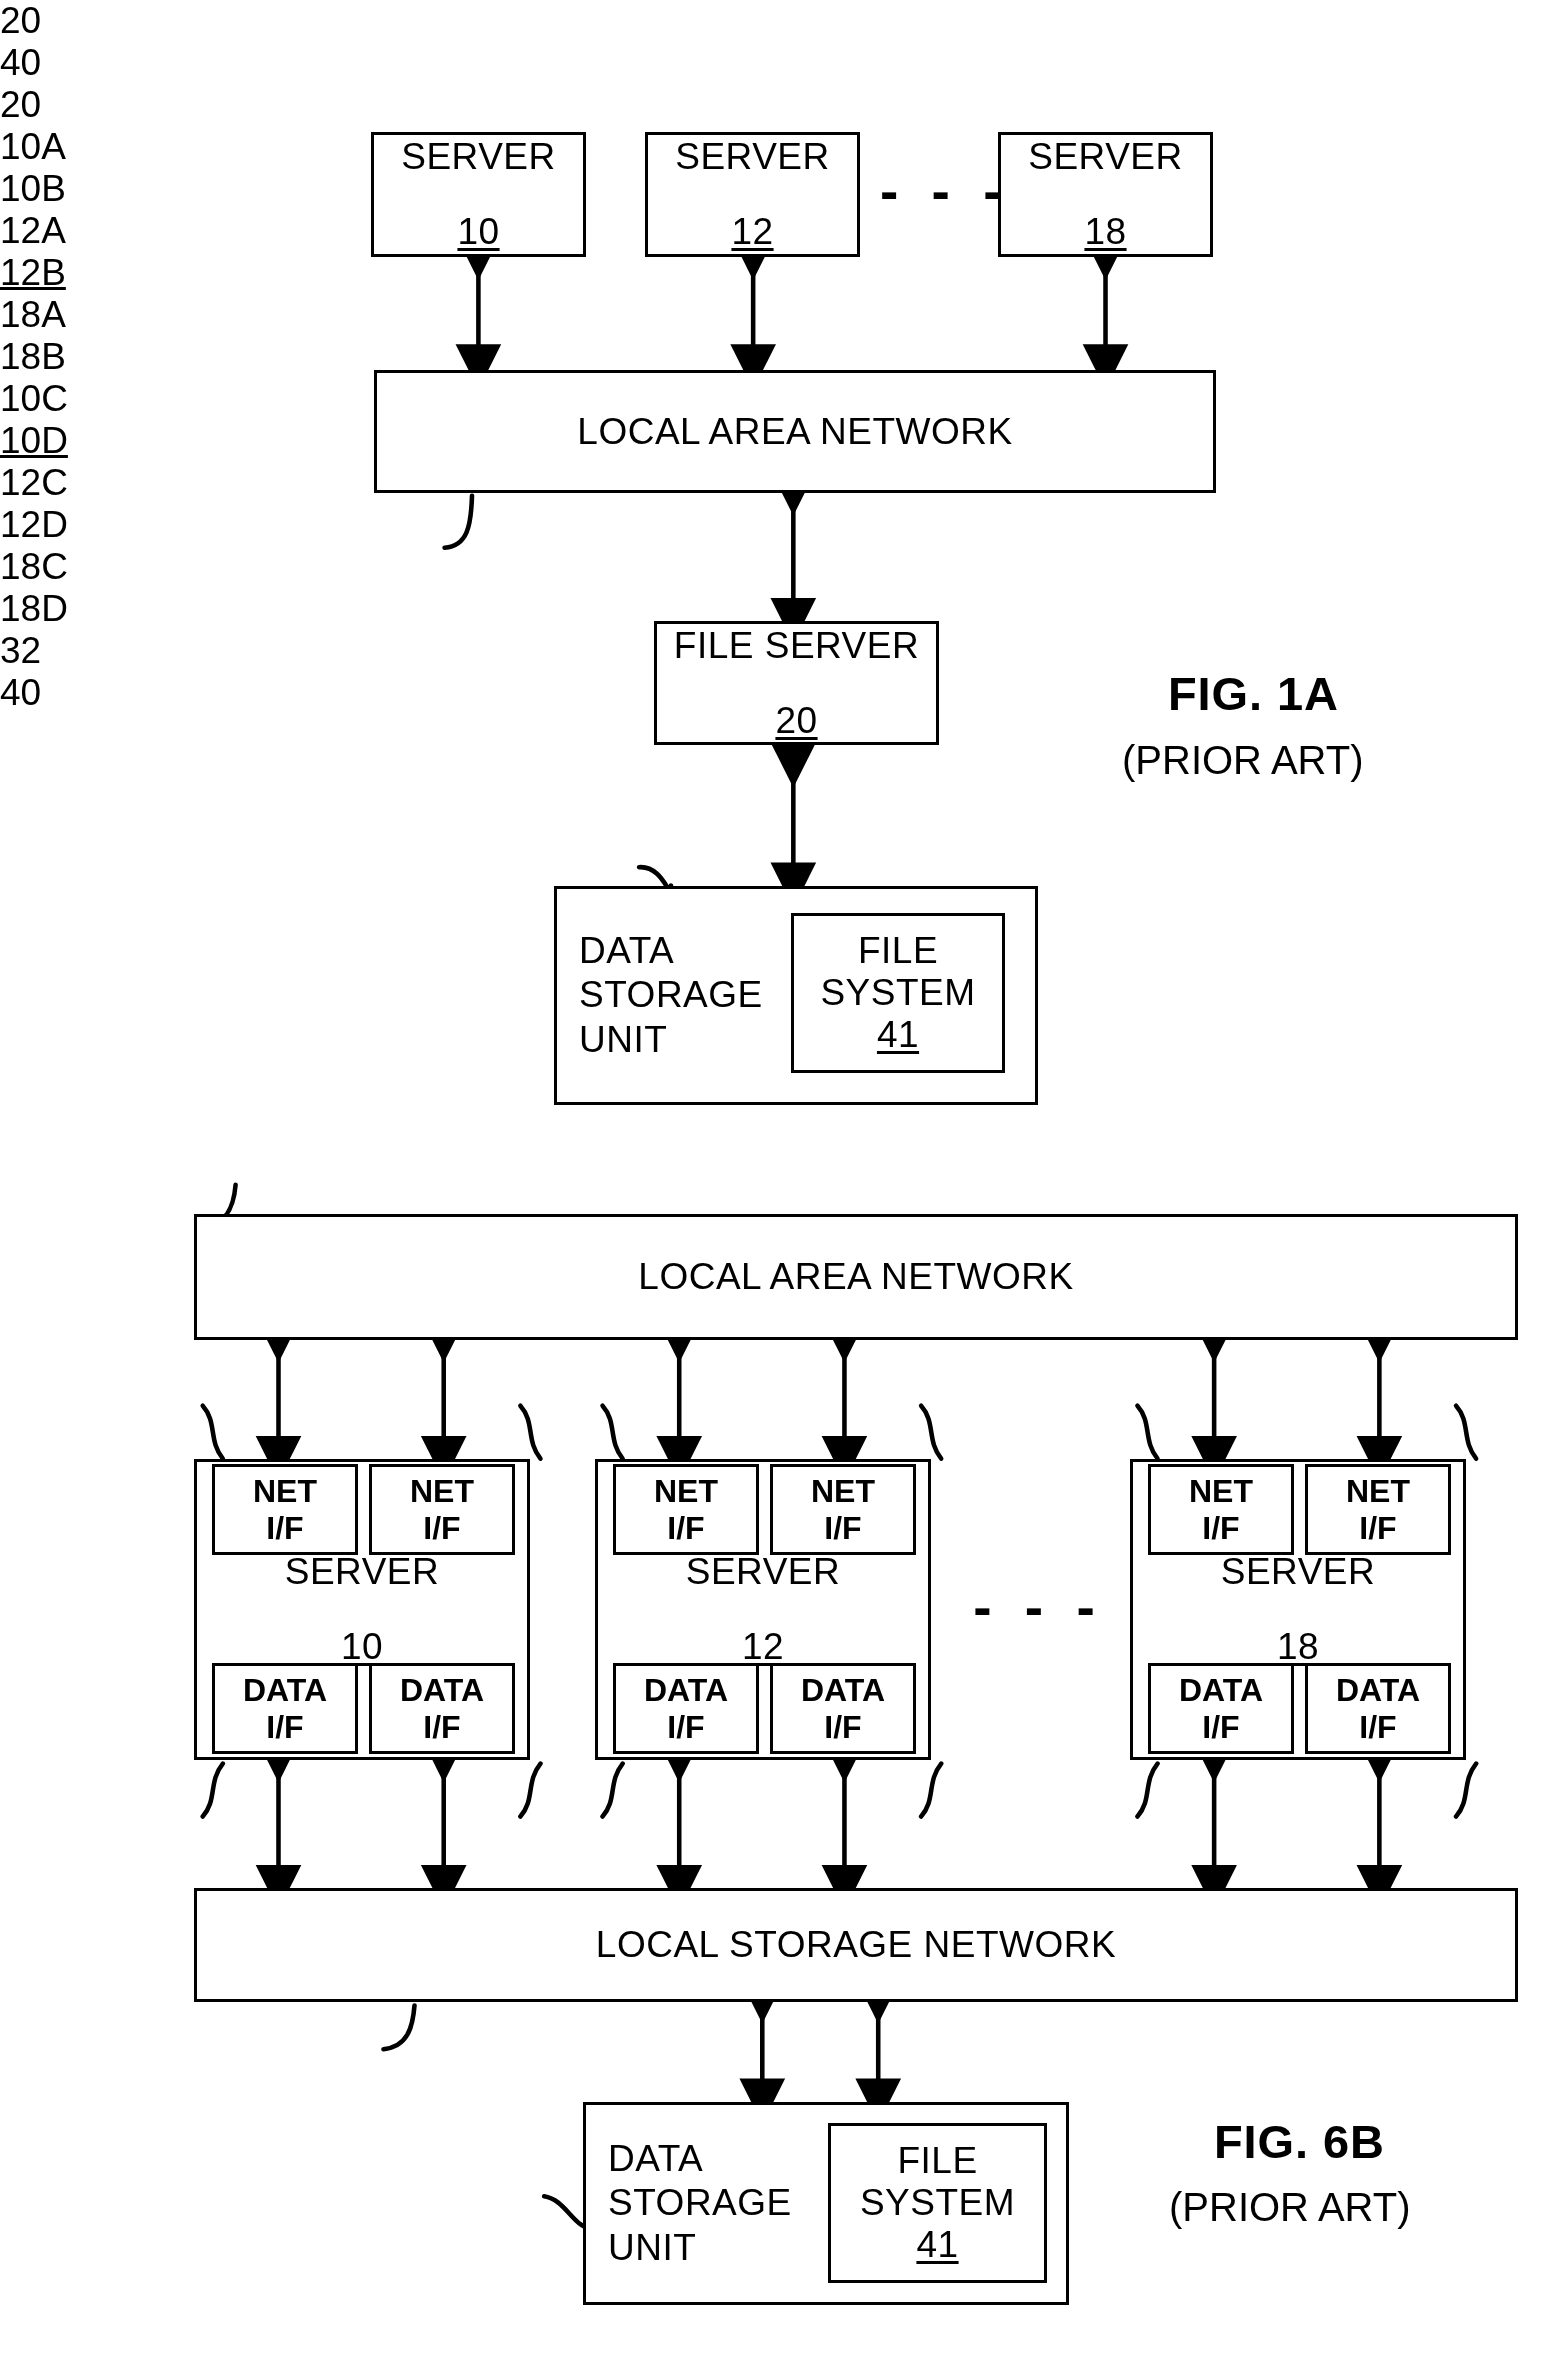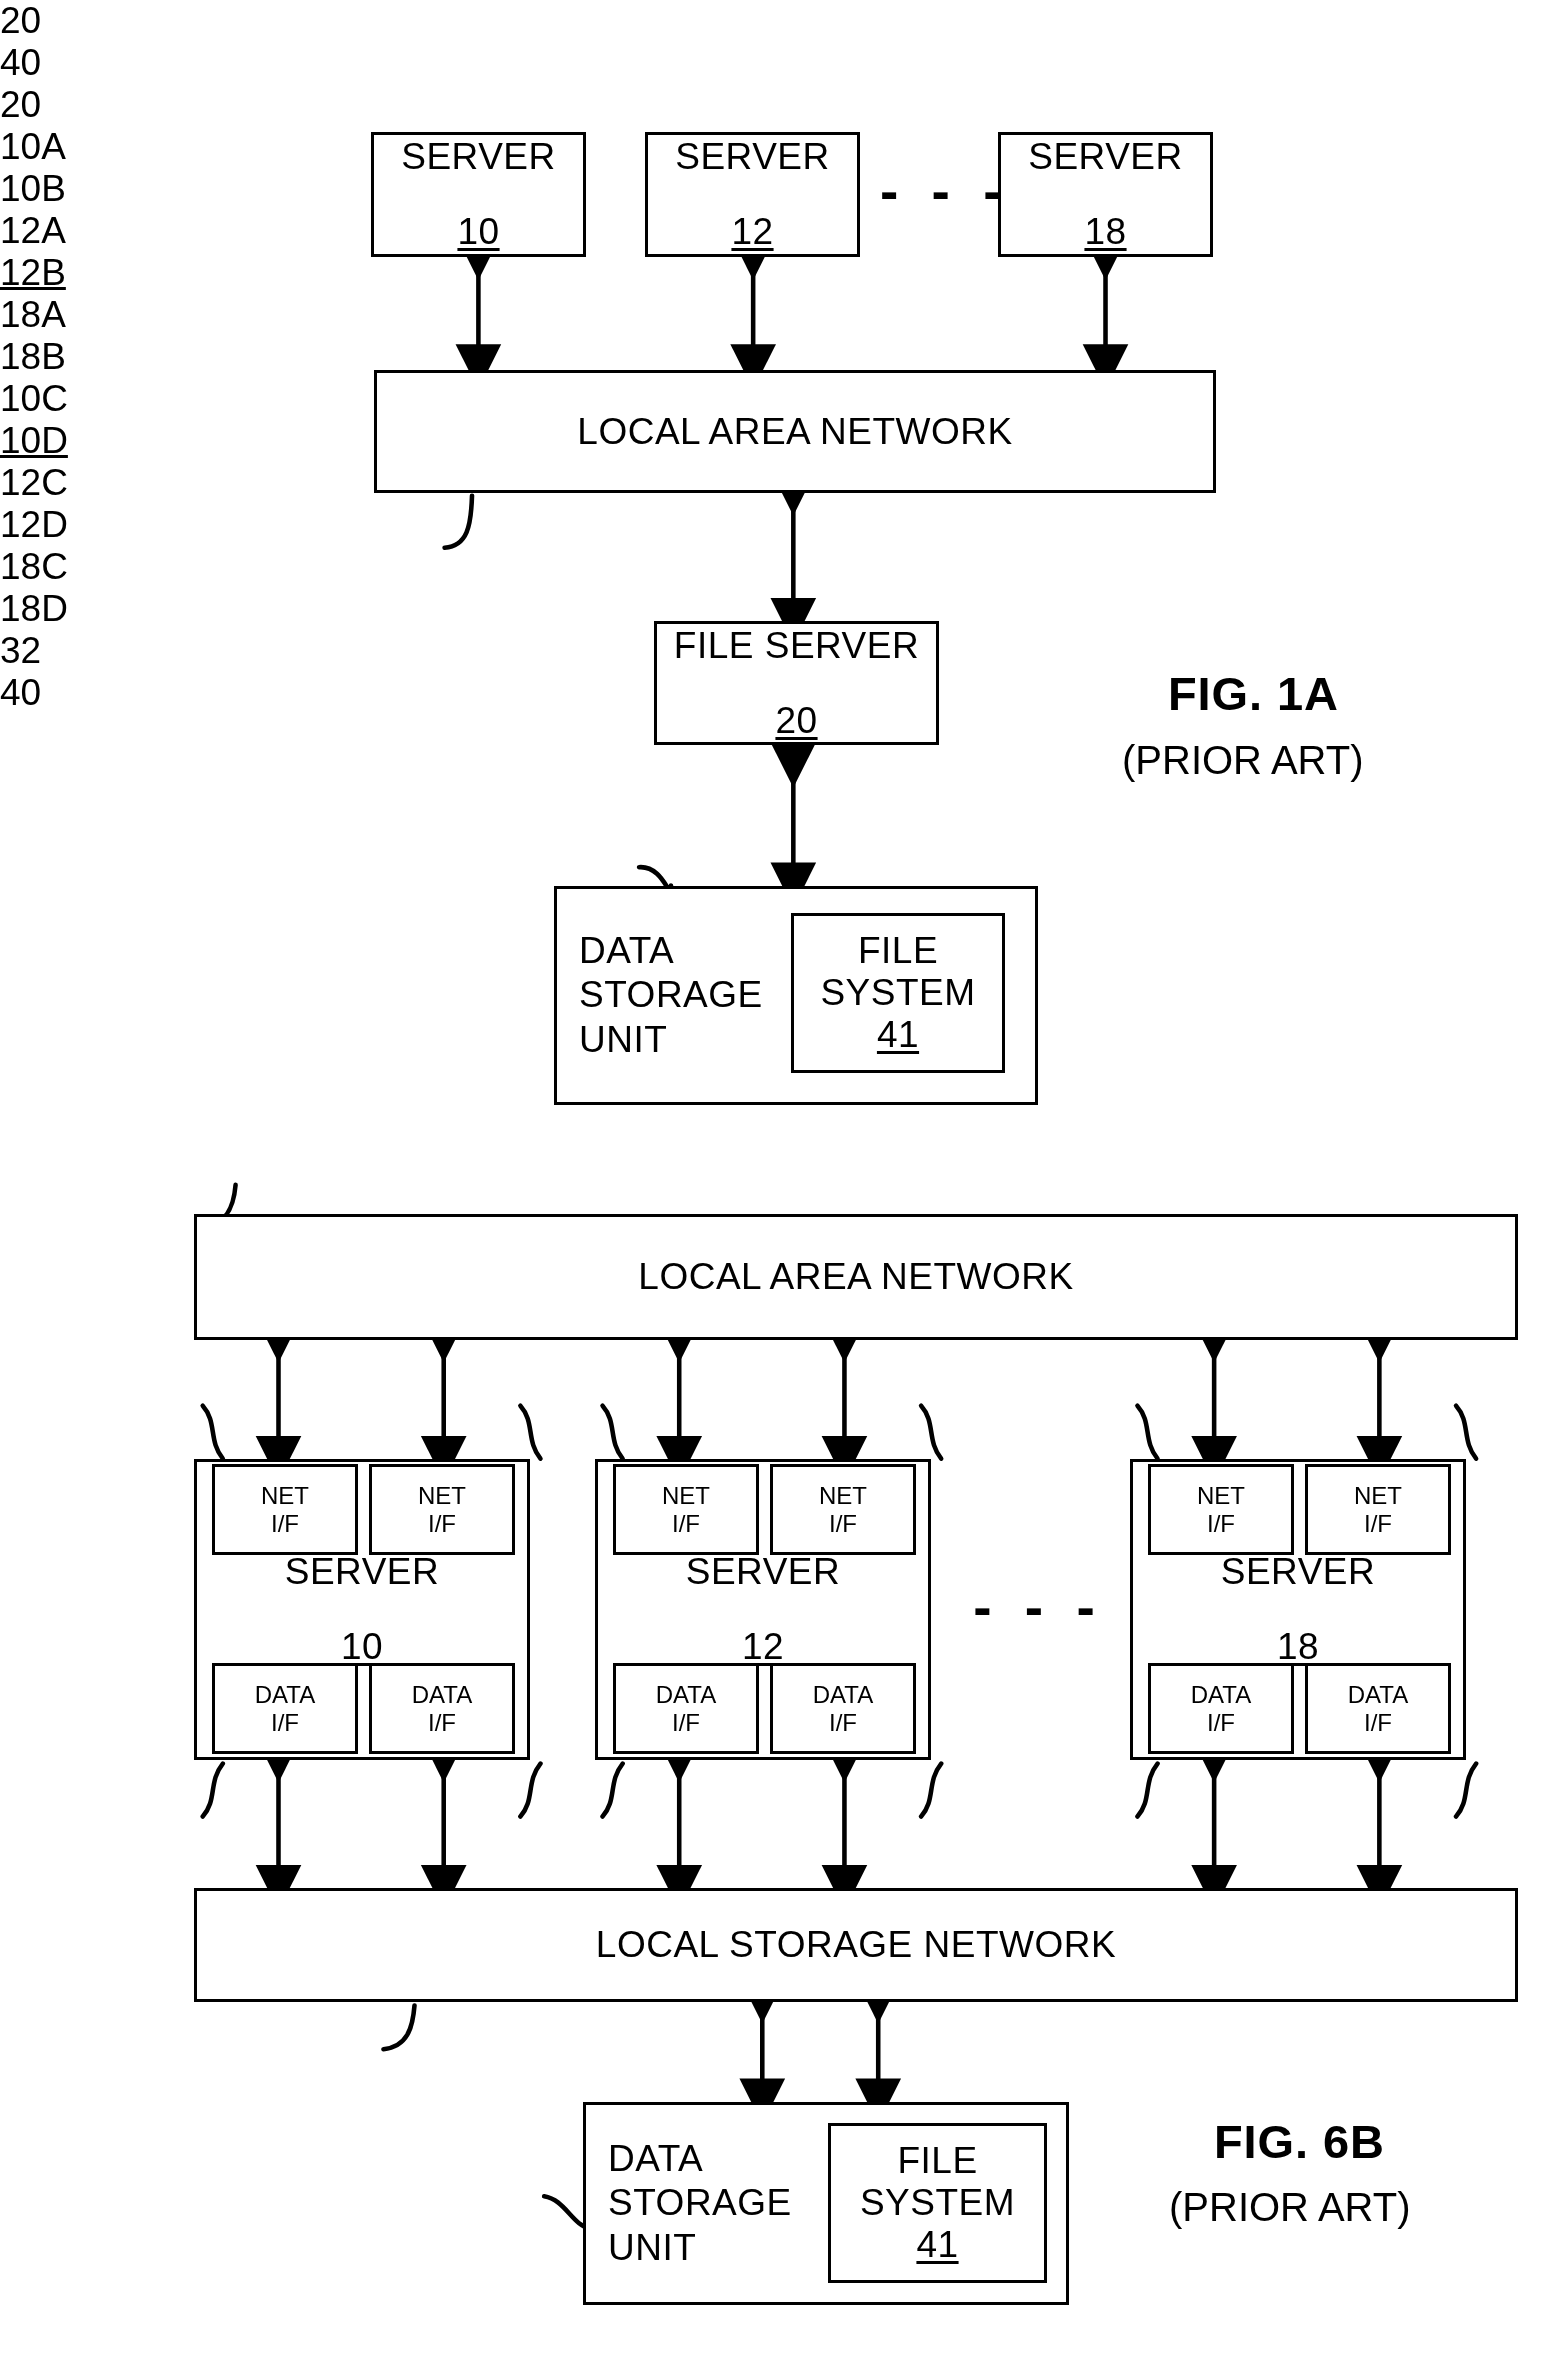--- a/index.html
+++ b/index.html
@@ -44,21 +44,22 @@
     display: flex;
     flex-direction: column;
     align-items: center;
     justify-content: center;
   }
   .t-title {
     font-size: 37px;
     letter-spacing: 0.5px;
   }
   .t-small {
-    font-size: 24px;
+    font-size: 32px;
+    font-weight: bold;
   }
   .t-ref {
     font-size: 37px;
   }
   .u {
     text-decoration: underline;
     text-underline-offset: 3.7px;
     text-decoration-thickness: 2.7px;
   }
   .fig-title {

